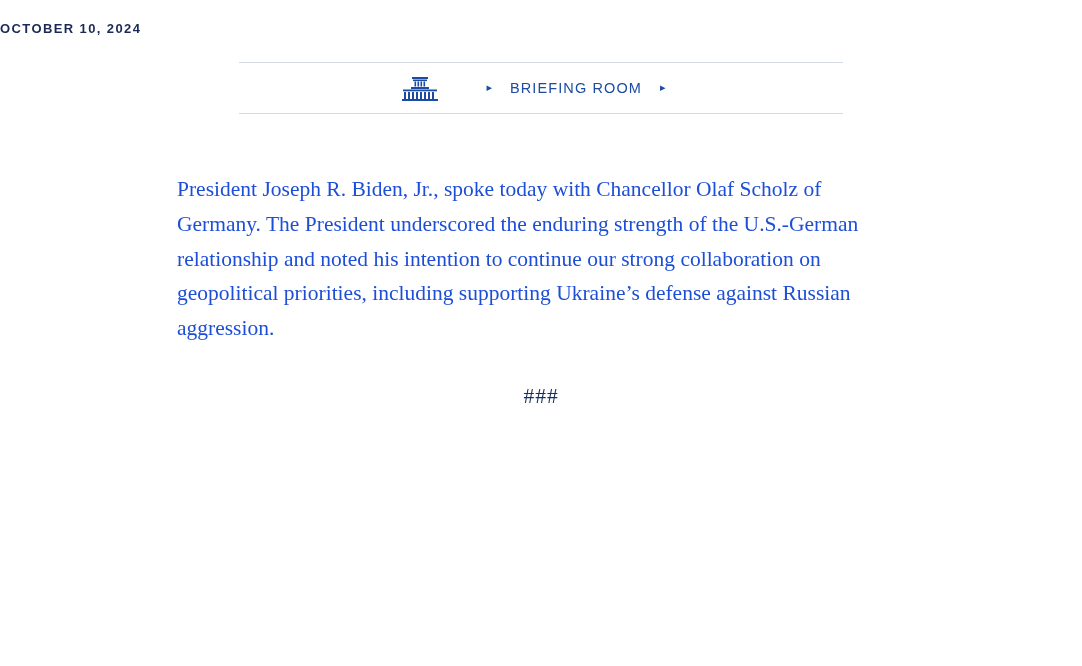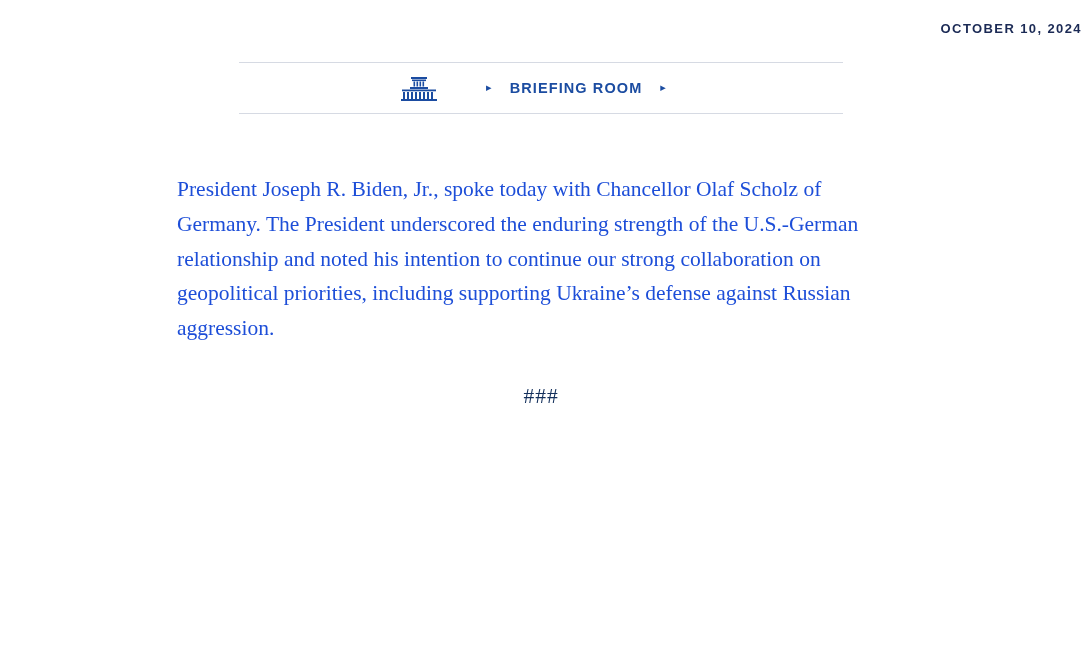--- a/index.html
+++ b/index.html
@@ -14,21 +14,21 @@
     color: #1b2a55;
     overflow: hidden;
   }
   .page {
     width: 1082px;
     height: 666px;
     position: relative;
     box-sizing: border-box;
   }
   .date {
-    text-align: right;
+    text-align: left;
     font-family: "Liberation Sans", sans-serif;
     font-size: 13px;
     letter-spacing: 1.4px;
     font-weight: 700;
     color: #1b2a55;
     margin-top: 21px;
   }
   .title {
     font-family: "Liberation Serif", serif;
     font-size: 55px;
@@ -54,21 +54,21 @@
   .wh-icon {
     display: inline-block;
     width: 42px;
     height: 26px;
     margin-right: 28px;
     position: relative;
   }
   .crumb {
     font-family: "Liberation Sans", sans-serif;
     font-size: 14.5px;
-    font-weight: 700;
+    font-weight: 400;
     letter-spacing: 1.1px;
     color: #1b4ca1;
     text-decoration: none;
     white-space: nowrap;
   }
   .sep {
     display: inline-block;
     margin: 0 18px;
     color: #1b4ca1;
     font-size: 11px;

